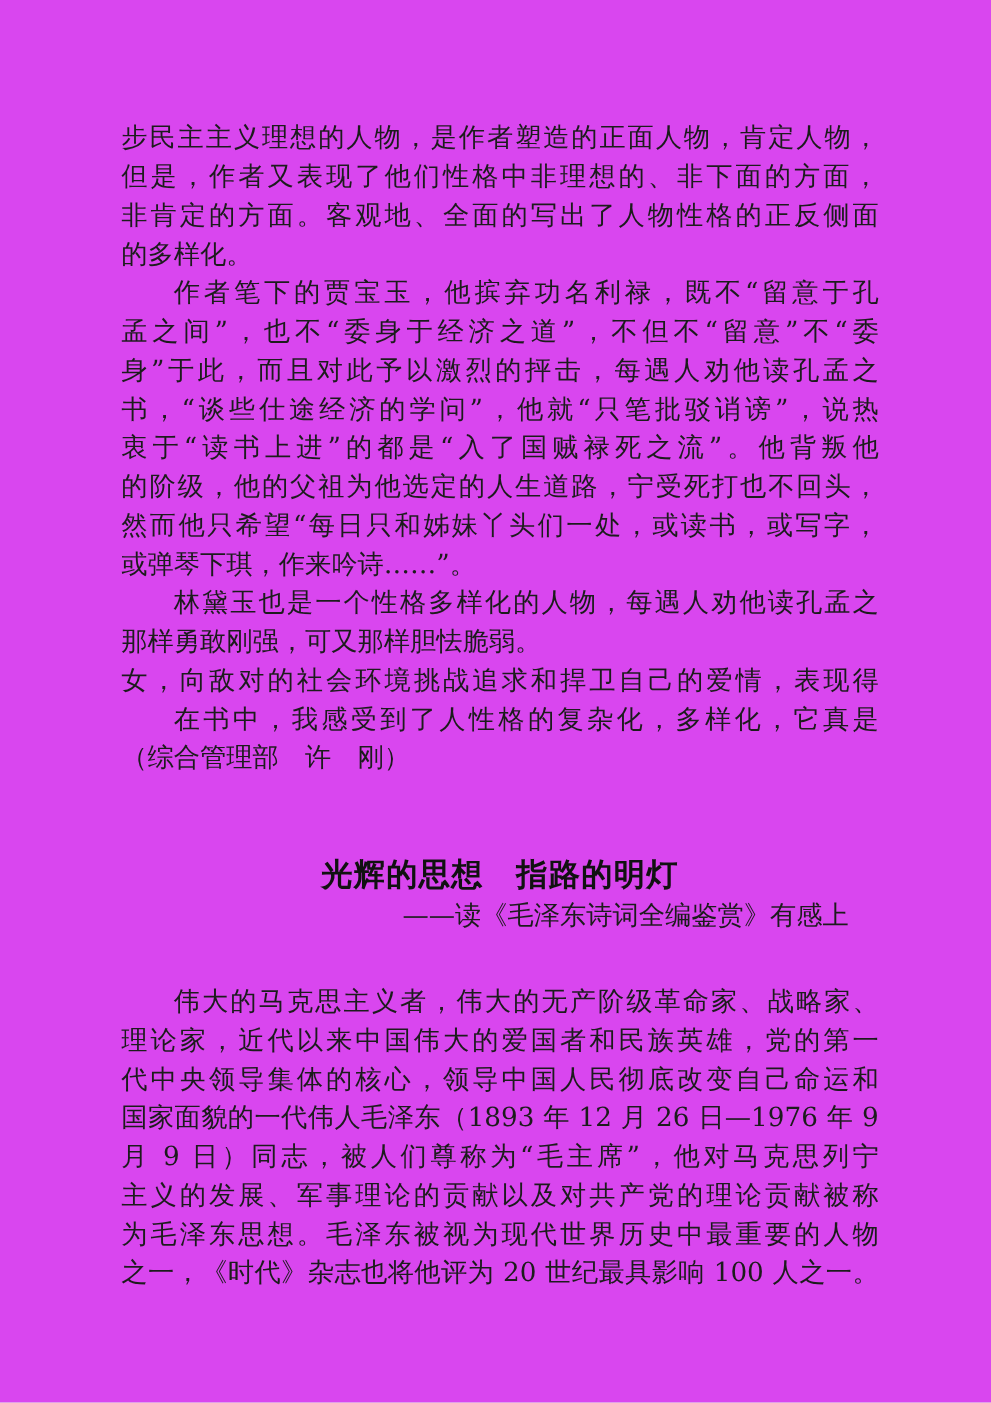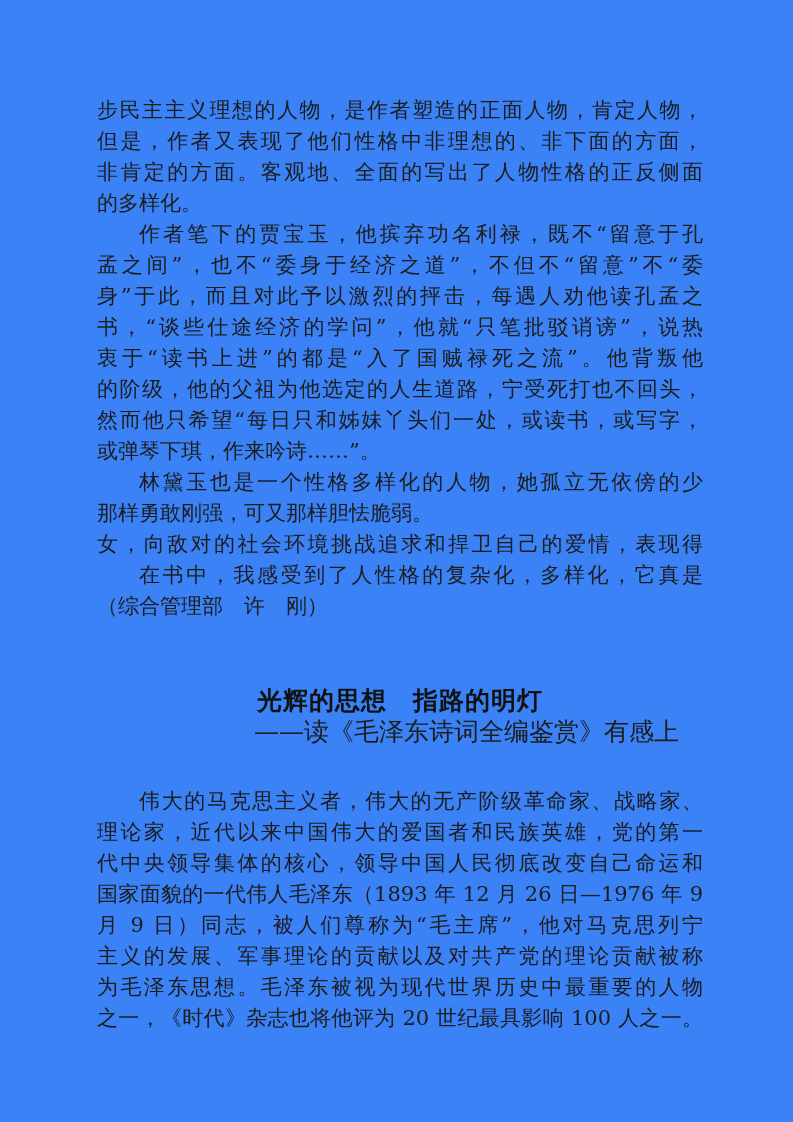--- a/index.html
+++ b/index.html
@@ -5,21 +5,21 @@
   html, body {
     margin: 0;
     padding: 0;
     background: #e8e8e8;
   }
   .page {
     position: relative;
     width: 793px;
     height: 1122px;
     margin: 0 auto;
-    background: #3b82f6;
+    background: #d946ef;
     color: #1c1c1c;
     font-family: "DejaVu Serif", "Liberation Serif", serif;
     overflow: hidden;
   }
   .content {
     position: absolute;
     left: 97px;
     top: 95px;
     width: 606px;
   }
@@ -55,21 +55,21 @@
     margin-top: 62px;
     font-family: Liberation Sans, sans-serif;
     font-weight: bold;
     font-size: 25px;
     line-height: 32px;
     text-align: center;
     color: #111111;
     letter-spacing: 1px;
   }
   .a2-subtitle {
-    font-size: 25px;
+    font-size: 21px;
     line-height: 32px;
     text-align: right;
     padding-right: 24px;
   }
   .a2-body {
     margin-top: 38px;
   }
   .page-number {
     position: absolute;
     top: 1034px;
@@ -99,21 +99,21 @@
       <div class="line">孟之间”，也不“委身于经济之道”，不但不“留意”不“委</div>
       <div class="line">身”于此，而且对此予以激烈的抨击，每遇人劝他读孔孟之</div>
       <div class="line">书，“谈些仕途经济的学问”，他就“只笔批驳诮谤”，说热</div>
       <div class="line">衷于“读书上进”的都是“入了国贼禄死之流”。他背叛他</div>
       <div class="line">的阶级，他的父祖为他选定的人生道路，宁受死打也不回头，</div>
       <div class="line">然而他只希望“每日只和姊妹丫头们一处，或读书，或写字，</div>
       <div class="line endline">或弹琴下琪，作来吟诗……”。</div>
     </div>
 
     <div class="para">
-      <div class="line indent">林黛玉也是一个性格多样化的人物，她孤立无依傍的少</div>
+      <div class="line indent">林黛玉也是一个性格多样化的人物，每遇人劝他读孔孟之</div>
       <div class="line endline">那样勇敢刚强，可又那样胆怯脆弱。</div>
       <div class="line">女，向敌对的社会环境挑战追求和捍卫自己的爱情，表现得</div>
     </div>
 
     <div class="para">
       <div class="line indent">在书中，我感受到了人性格的复杂化，多样化，它真是</div>
       <div class="line split">
         <span>（综合管理部　许　刚）</span>
       </div>
     </div>

